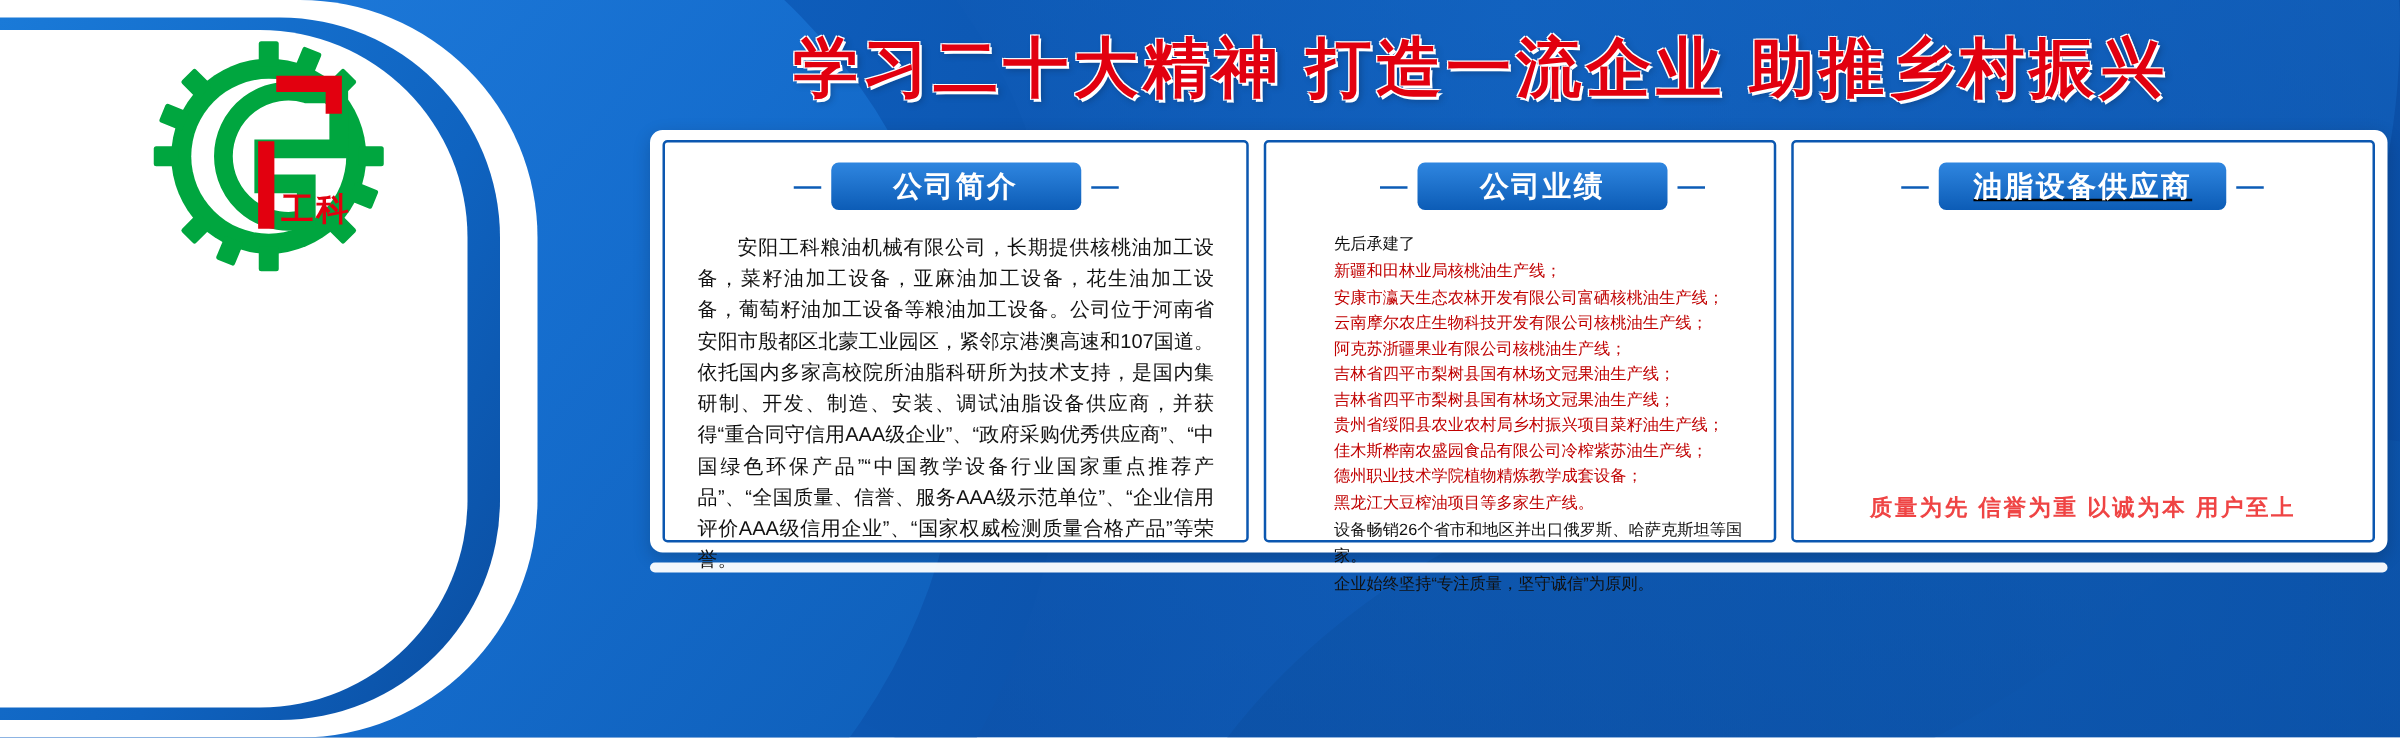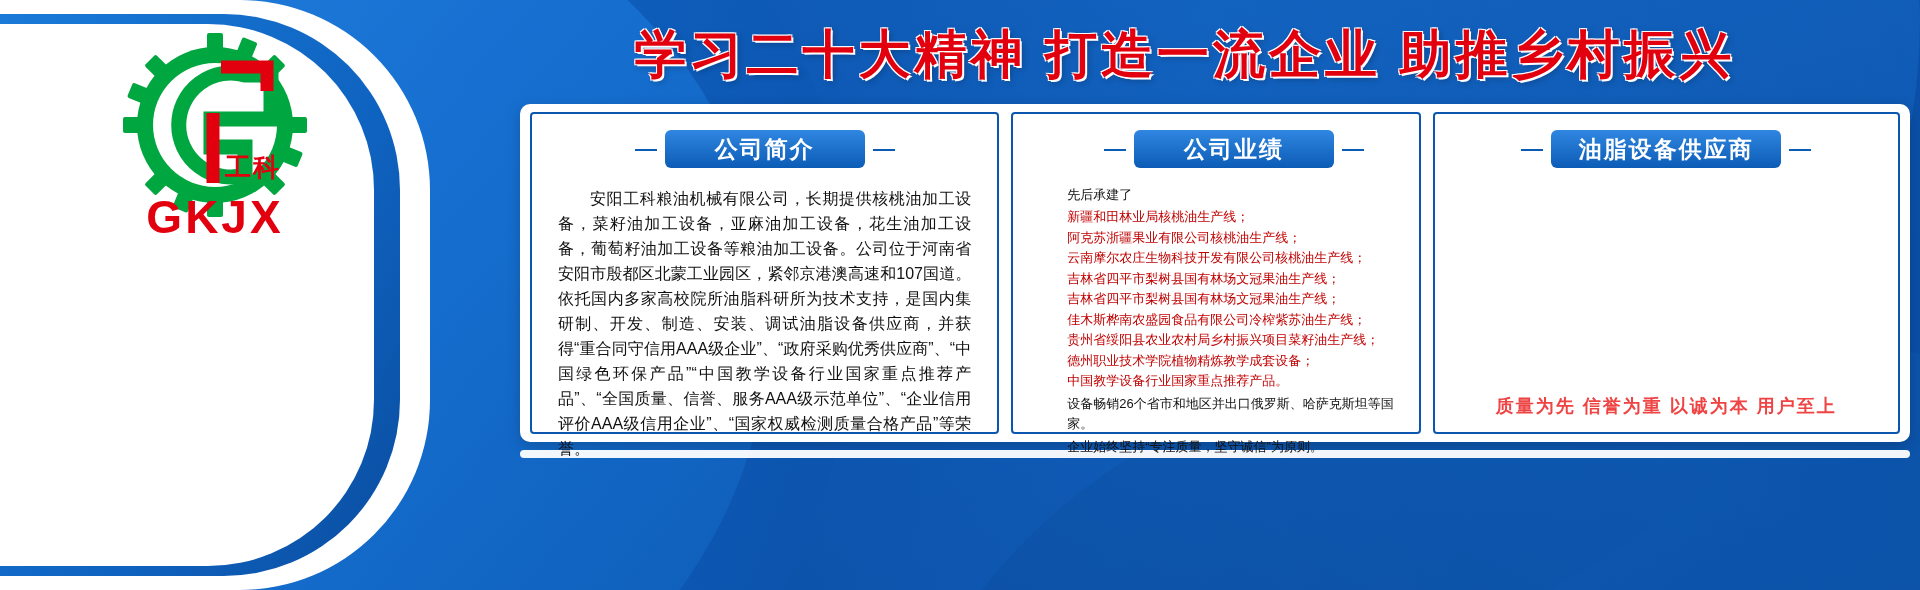--- a/index.html
+++ b/index.html
@@ -174,21 +174,21 @@
   }
   .card {
     position: relative;
     background: #ffffff;
     border: 2px solid #0b57b0;
     border-radius: 4px;
     box-sizing: border-box;
   }
   .card-1 { width: 508px; }
   .card-2 { width: 440px; padding-left: 36px; }
-  .card-3 { width: 506px; }
+  .card-3 { width: 506px; text-decoration: underline; }
 
   .card-title {
     margin: 16px auto 0 auto;
     width: 200px;
     height: 38px;
     line-height: 38px;
     text-align: center;
     color: #ffffff;
     font-size: 23px;
     font-weight: 700;
@@ -319,47 +319,47 @@
           <rect x="-92" y="-8" width="20" height="16" rx="2" transform="rotate(22.5)"></rect>
           <rect x="72" y="-8" width="20" height="16" rx="2" transform="rotate(22.5)"></rect>
         </g>
         <path d="M 30,-50 A 52,52 0 1 0 30,50 L 30,22 L -4,22 L -4,-6 L 56,-6 L 56,-50 Z" fill="none" stroke="#00a63f" stroke-width="15"></path>
         <path d="M 6,-58 L 52,-58 L 52,-34" fill="none" stroke="#e2000f" stroke-width="13"></path>
         <path d="M -2,-12 L -2,58" fill="none" stroke="#e2000f" stroke-width="13"></path>
       </g>
     </svg>
   </div>
   <div class="logo-cn">工科</div>
-  <div class="logo-text">GKJX</div>
 
   <div class="headline">学习二十大精神  打造一流企业  助推乡村振兴</div>
 
   <div class="board"></div>
   <div class="board-strip"></div>
 
   <div class="cards">
 
     <div class="card card-1">
       <div class="card-title">公司简介</div>
       <div class="body-text">安阳工科粮油机械有限公司，长期提供核桃油加工设备，菜籽油加工设备，亚麻油加工设备，花生油加工设备，葡萄籽油加工设备等粮油加工设备。公司位于河南省安阳市殷都区北蒙工业园区，紧邻京港澳高速和107国道。依托国内多家高校院所油脂科研所为技术支持，是国内集研制、开发、制造、安装、调试油脂设备供应商，并获得“重合同守信用AAA级企业”、“政府采购优秀供应商”、“中国绿色环保产品”“中国教学设备行业国家重点推荐产品”、“全国质量、信誉、服务AAA级示范单位”、“企业信用评价AAA级信用企业”、“国家权威检测质量合格产品”等荣誉。</div>
     </div>
 
     <div class="card card-2">
       <div class="card-title">公司业绩</div>
       <div class="perf-intro">先后承建了</div>
       <ul class="perf-list">
         <li>新疆和田林业局核桃油生产线；</li>
+        <li>安康市瀛天生态农林开发有限公司富硒核桃油生产线；</li>
+        <li>云南摩尔农庄生物科技开发有限公司核桃油生产线；</li>
         <li>阿克苏浙疆果业有限公司核桃油生产线；</li>
-        <li>云南摩尔农庄生物科技开发有限公司核桃油生产线；</li>
         <li>吉林省四平市梨树县国有林场文冠果油生产线；</li>
         <li>吉林省四平市梨树县国有林场文冠果油生产线；</li>
+        <li>贵州省绥阳县农业农村局乡村振兴项目菜籽油生产线；</li>
         <li>佳木斯桦南农盛园食品有限公司冷榨紫苏油生产线；</li>
-        <li>贵州省绥阳县农业农村局乡村振兴项目菜籽油生产线；</li>
         <li>德州职业技术学院植物精炼教学成套设备；</li>
-        <li>中国教学设备行业国家重点推荐产品。</li>
+        <li>黑龙江大豆榨油项目等多家生产线。</li>
       </ul>
       <div class="perf-tail">设备畅销26个省市和地区并出口俄罗斯、哈萨克斯坦等国家。</div>
       <div class="perf-tail">企业始终坚持“专注质量，坚守诚信”为原则。</div>
     </div>
 
     <div class="card card-3">
       <div class="card-title card-title-3">油脂设备供应商</div>
 
 
       <div class="slogan">质量为先  信誉为重  以诚为本  用户至上</div>

